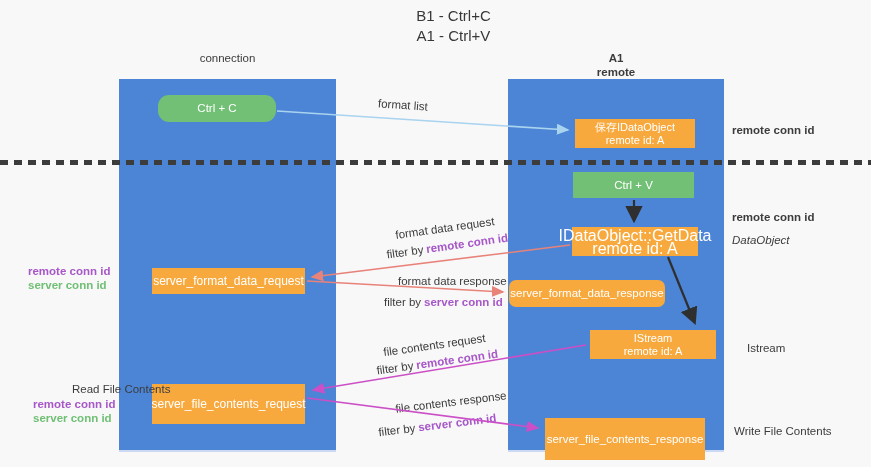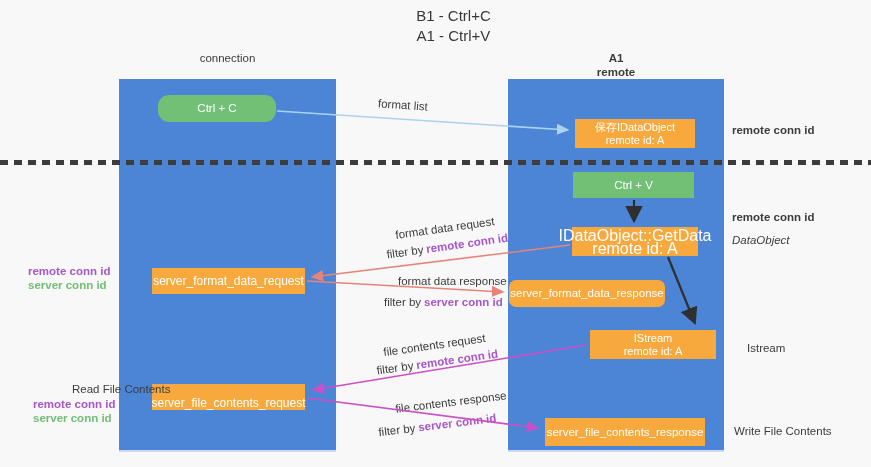--- a/index.html
+++ b/index.html
@@ -27,22 +27,22 @@
   .node.green{background:#72c076;}
   .node.orange{background:#f8a93e;}
 
   #ctrl-c{left:158px;top:95px;width:118px;height:27px;border-radius:11px;}
   #save-obj{left:575px;top:119px;width:120px;height:29px;font-size:11px;}
   #ctrl-v{left:573px;top:172px;width:121px;height:26px;}
   #getdata{left:572px;top:227px;width:126px;height:29px;font-size:16px;}
   #format-req{left:152px;top:268px;width:153px;height:26px;font-size:12px;}
   #format-resp{left:509px;top:280px;width:156px;height:27px;font-size:11.5px;border-radius:7px;}
   #istream-box{left:590px;top:330px;width:126px;height:29px;font-size:11px;}
-  #file-req{left:152px;top:384px;width:153px;height:26px;font-size:12px;justify-content:flex-end;}
-  #file-resp{left:545px;top:418px;width:160px;height:28px;font-size:11.5px;}
+  #file-req{left:152px;top:384px;width:153px;height:40px;font-size:12px;}
+  #file-resp{left:545px;top:418px;width:160px;height:42px;font-size:11.5px;}
 
   .mid-label{position:absolute;font-size:11.5px;color:#3c3c3c;white-space:nowrap;}
   .rot-up{transform:rotate(-8deg);}
   .rot-up7{transform:rotate(-7deg);}
   .rot-dn{transform:rotate(4deg);}
   .purple{color:#a757c8;font-weight:bold;}
   .green-text{color:#6fbf74;font-weight:bold;}
   .mid-label .purple{margin-left:3px;}
 
   .side-label{position:absolute;font-size:11.5px;color:#3c3c3c;white-space:nowrap;

